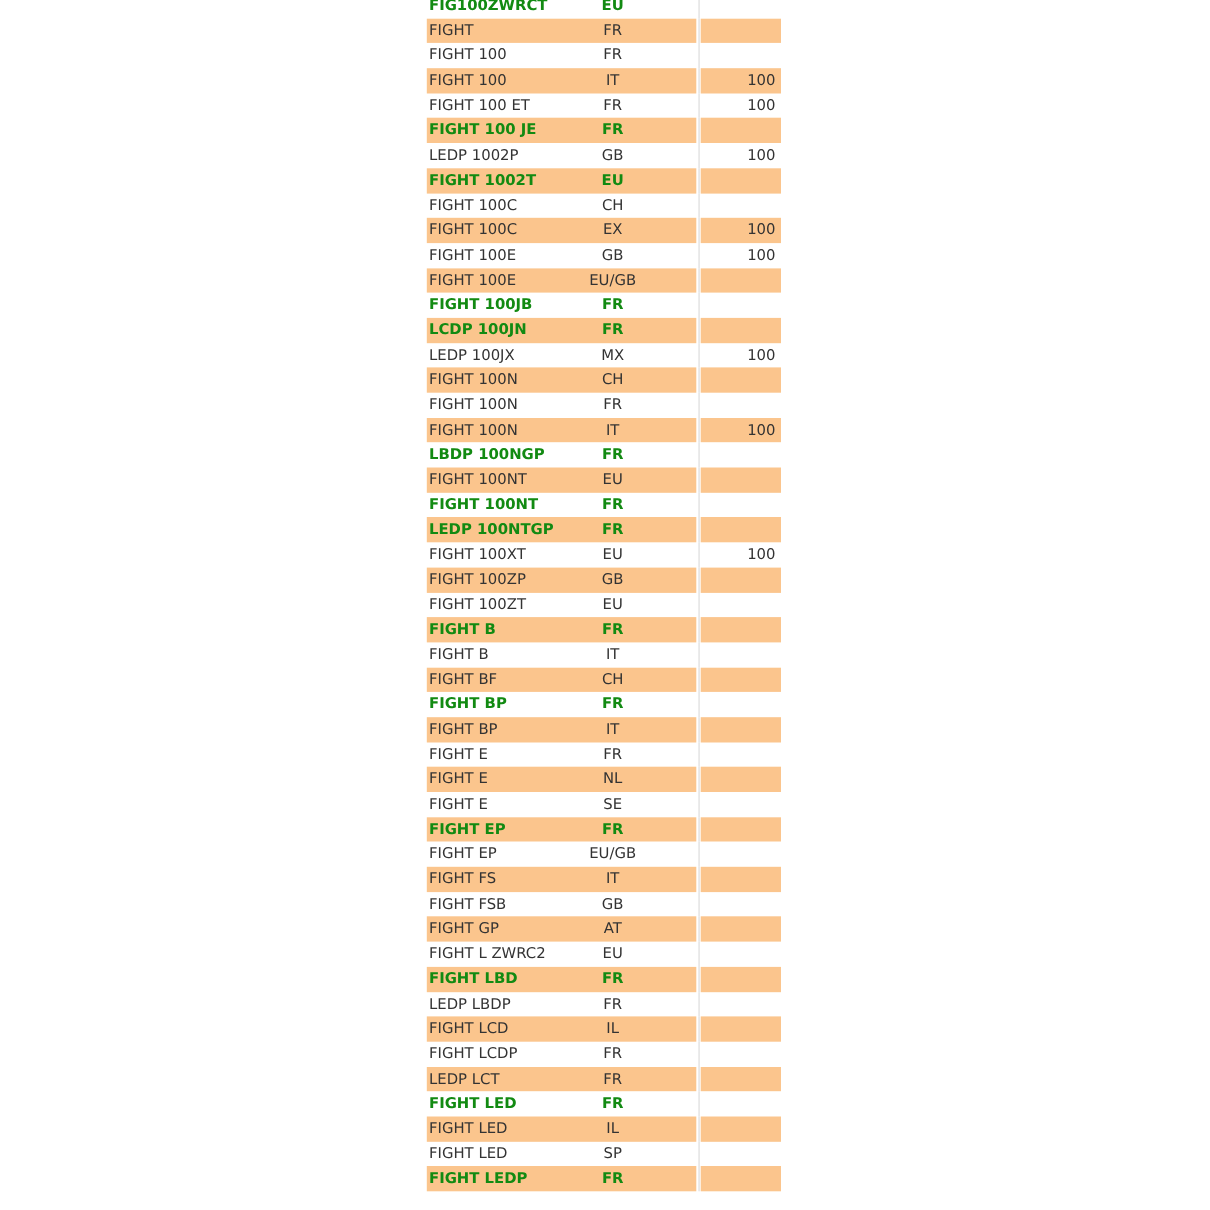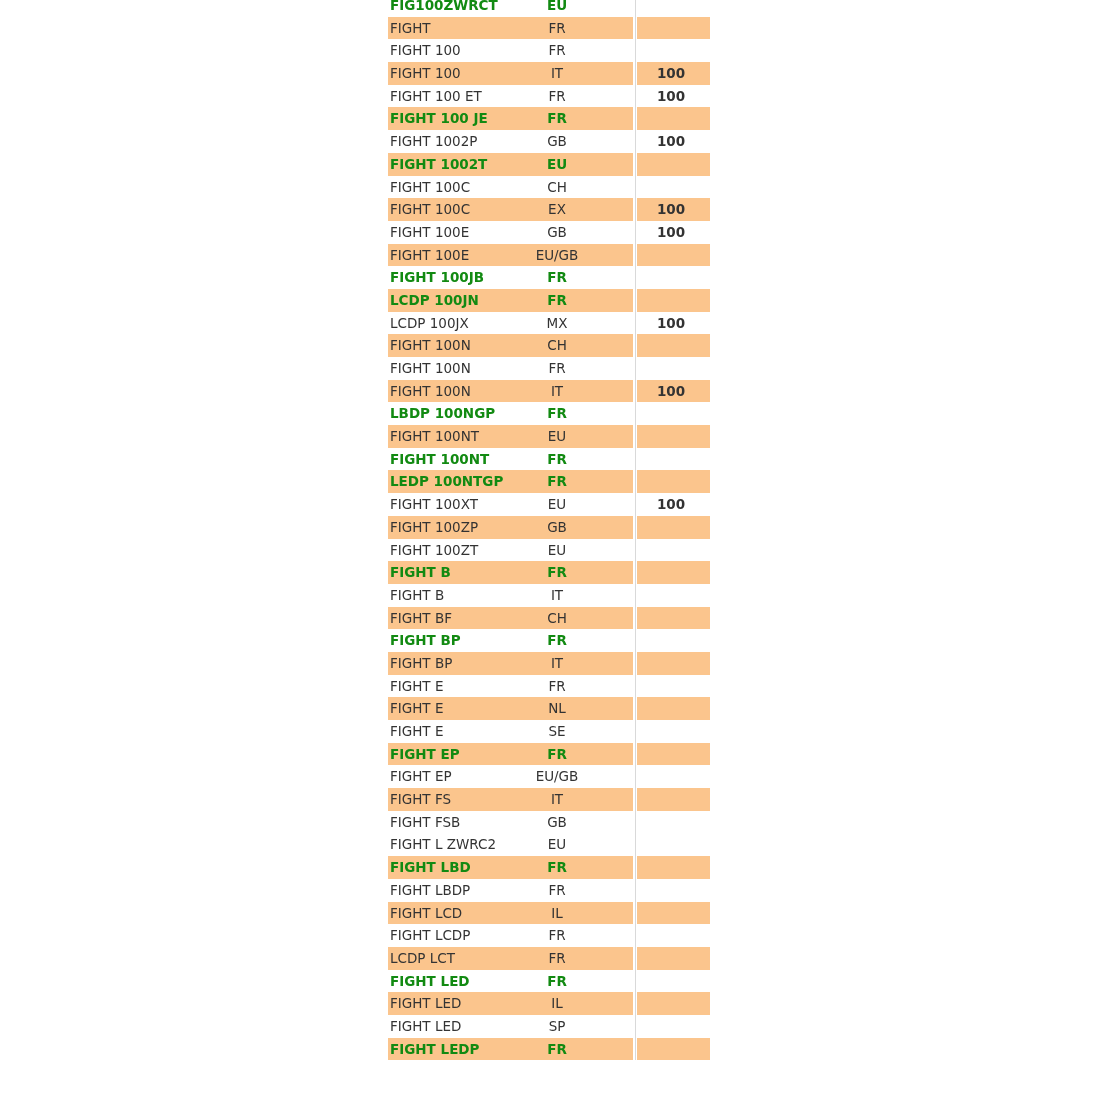--- a/index.html
+++ b/index.html
@@ -86,23 +86,22 @@
     top: 0;
     height: 22.7px;
     text-align: center;
   }
   .cell-value {
     position: absolute;
     left: 637px;
     width: 68px;
     top: 0;
     height: 22.7px;
-    text-align: center;
+    text-align: right;
     padding-right: 0px;
-    font-weight: bold;
   }
 
   
   .row.flagged .cell-name,
   .row.flagged .cell-country {
     color: #128a12;
     font-weight: bold;
   }
 </style>
 </head>
@@ -155,21 +154,21 @@
         <div class="band-value"></div>
         <div class="col-rule"></div>
         <div class="cell-name">FIGHT 100 JE</div>
         <div class="cell-country">FR</div>
         <div class="cell-value"></div>
       </div>
       <div class="row">
         <div class="band-main"></div>
         <div class="band-value"></div>
         <div class="col-rule"></div>
-        <div class="cell-name">FIGHT 1002P</div>
+        <div class="cell-name">LEDP 1002P</div>
         <div class="cell-country">GB</div>
         <div class="cell-value">100</div>
       </div>
       <div class="row striped flagged">
         <div class="band-main"></div>
         <div class="band-value"></div>
         <div class="col-rule"></div>
         <div class="cell-name">FIGHT 1002T</div>
         <div class="cell-country">EU</div>
         <div class="cell-value"></div>
@@ -219,21 +218,21 @@
         <div class="band-value"></div>
         <div class="col-rule"></div>
         <div class="cell-name">LCDP 100JN</div>
         <div class="cell-country">FR</div>
         <div class="cell-value"></div>
       </div>
       <div class="row">
         <div class="band-main"></div>
         <div class="band-value"></div>
         <div class="col-rule"></div>
-        <div class="cell-name">LCDP 100JX</div>
+        <div class="cell-name">LEDP 100JX</div>
         <div class="cell-country">MX</div>
         <div class="cell-value">100</div>
       </div>
       <div class="row striped">
         <div class="band-main"></div>
         <div class="band-value"></div>
         <div class="col-rule"></div>
         <div class="cell-name">FIGHT 100N</div>
         <div class="cell-country">CH</div>
         <div class="cell-value"></div>
@@ -399,41 +398,49 @@
         <div class="cell-value"></div>
       </div>
       <div class="row">
         <div class="band-main"></div>
         <div class="band-value"></div>
         <div class="col-rule"></div>
         <div class="cell-name">FIGHT FSB</div>
         <div class="cell-country">GB</div>
         <div class="cell-value"></div>
       </div>
+      <div class="row striped">
+        <div class="band-main"></div>
+        <div class="band-value"></div>
+        <div class="col-rule"></div>
+        <div class="cell-name">FIGHT GP</div>
+        <div class="cell-country">AT</div>
+        <div class="cell-value"></div>
+      </div>
       <div class="row">
         <div class="band-main"></div>
         <div class="band-value"></div>
         <div class="col-rule"></div>
         <div class="cell-name">FIGHT L ZWRC2</div>
         <div class="cell-country">EU</div>
         <div class="cell-value"></div>
       </div>
       <div class="row striped flagged">
         <div class="band-main"></div>
         <div class="band-value"></div>
         <div class="col-rule"></div>
         <div class="cell-name">FIGHT LBD</div>
         <div class="cell-country">FR</div>
         <div class="cell-value"></div>
       </div>
       <div class="row">
         <div class="band-main"></div>
         <div class="band-value"></div>
         <div class="col-rule"></div>
-        <div class="cell-name">FIGHT LBDP</div>
+        <div class="cell-name">LEDP LBDP</div>
         <div class="cell-country">FR</div>
         <div class="cell-value"></div>
       </div>
       <div class="row striped">
         <div class="band-main"></div>
         <div class="band-value"></div>
         <div class="col-rule"></div>
         <div class="cell-name">FIGHT LCD</div>
         <div class="cell-country">IL</div>
         <div class="cell-value"></div>
@@ -443,21 +450,21 @@
         <div class="band-value"></div>
         <div class="col-rule"></div>
         <div class="cell-name">FIGHT LCDP</div>
         <div class="cell-country">FR</div>
         <div class="cell-value"></div>
       </div>
       <div class="row striped">
         <div class="band-main"></div>
         <div class="band-value"></div>
         <div class="col-rule"></div>
-        <div class="cell-name">LCDP LCT</div>
+        <div class="cell-name">LEDP LCT</div>
         <div class="cell-country">FR</div>
         <div class="cell-value"></div>
       </div>
       <div class="row flagged">
         <div class="band-main"></div>
         <div class="band-value"></div>
         <div class="col-rule"></div>
         <div class="cell-name">FIGHT LED</div>
         <div class="cell-country">FR</div>
         <div class="cell-value"></div>

